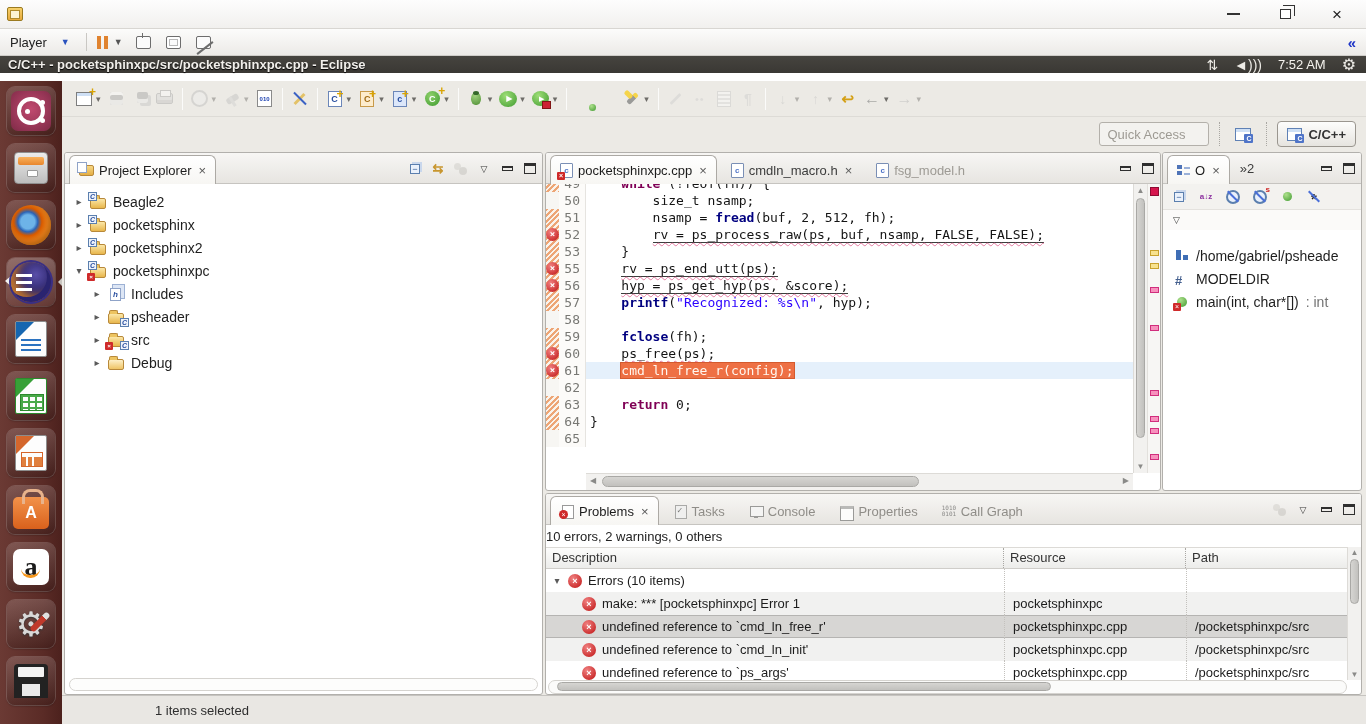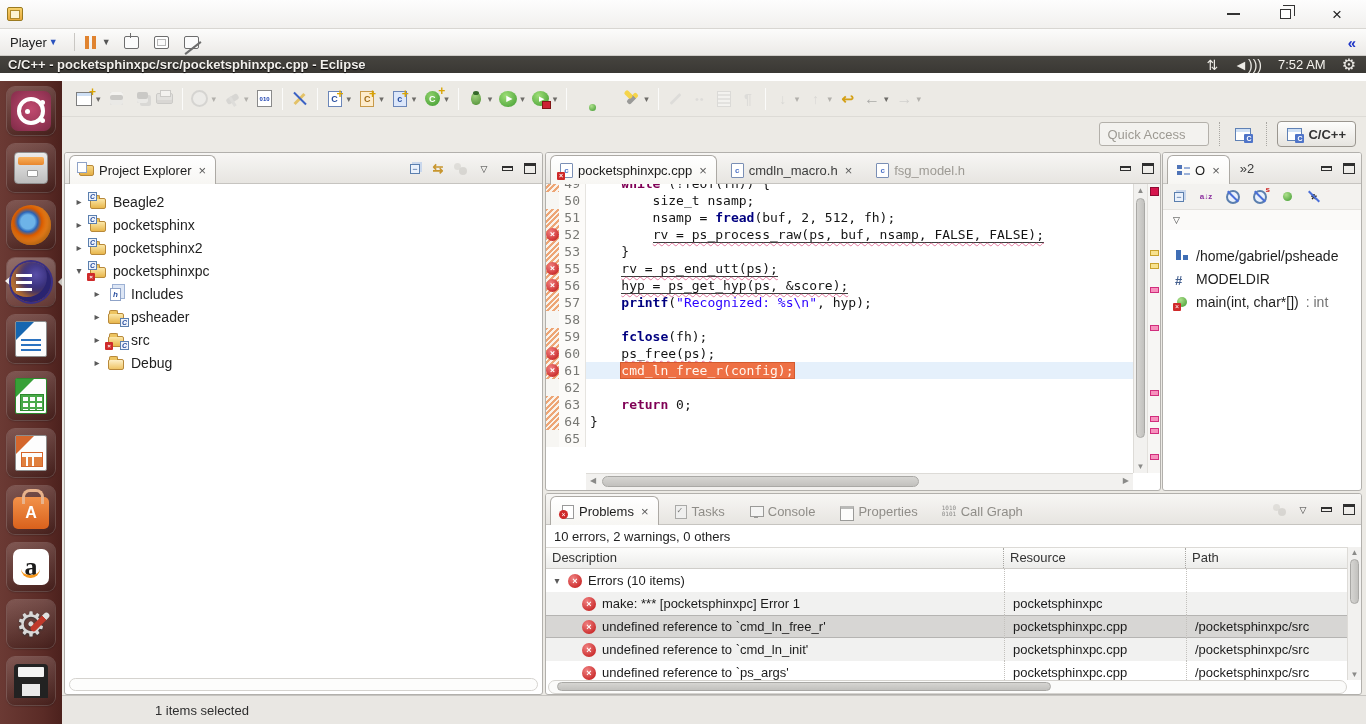--- a/index.html
+++ b/index.html
@@ -12,21 +12,21 @@
   #vmware-title { font-size:13px; color:#1b1b1b; }
   #vm-controls { margin-left:auto; display:flex; align-items:center; gap:26px; padding-right:16px; }
   .wbtn { width:26px; height:18px; display:flex; align-items:center; justify-content:center; color:#222; }
   .glyph-min { width:13px; height:0; border-bottom:2px solid #333; }
   .glyph-restore { width:11px; height:10px; border:1.5px solid #333; position:relative; background:#fff; }
   .glyph-restore::before { content:""; position:absolute; left:2px; top:-5px; width:11px; height:10px; border:1.5px solid #333; border-bottom:none; border-left:none; }
   .glyph-close { font-size:17px; line-height:1; color:#222; }
 
   
   #player-bar { position:absolute; left:0; top:29px; width:1366px; height:27px; background:linear-gradient(#fcfcfb,#eceae7); border-bottom:1px solid #cfcdc9; display:flex; align-items:center; font-size:13px; color:#222; }
-  #player-menu { display:flex; align-items:center; gap:2px; padding:0 10px; height:100%; }
+  #player-menu { display:flex; align-items:center; gap:14px; padding:0 10px; height:100%; }
   .drop-caret { font-size:9px; color:#2a52be; }
   .pbar-sep { width:1px; height:18px; background:#c9c7c3; margin:0 6px; }
   #pause-btn { display:flex; align-items:center; gap:2px; padding:0 4px; }
   .pause-glyph { display:flex; gap:3px; }
   .pause-glyph i { display:block; width:4px; height:13px; background:#e0832f; }
   #pause-caret { font-size:9px; color:#555; margin:0 6px 0 2px; }
   .pbtn { width:24px; height:20px; margin:0 3px; display:flex; align-items:center; justify-content:center; }
   .pb-box { width:15px; height:13px; border:1.5px solid #6d6d6d; border-radius:2px; position:relative; background:#fbfbfb; }
   .pb-grid::before { content:""; position:absolute; left:5px; top:-4px; width:3px; height:5px; border-left:1.5px solid #6d6d6d; }
   .pb-full { border-style:solid; box-shadow: inset 0 0 0 2px #fff, inset 0 0 0 3px #b9b9b9; }
@@ -230,21 +230,21 @@
   .pt-ico { position:relative; width:14px; height:13px; flex:none; }
   .pt-problems::before { content:""; position:absolute; left:2px; top:0; width:10px; height:12px; background:#fff; border:1px solid #999; }
   .pt-problems::after { content:"×"; position:absolute; left:-1px; bottom:-1px; width:9px; height:9px; border-radius:50%; background:#cf2a2a; color:#fff; font-size:7px; line-height:9px; text-align:center; }
   .pt-tasks::before { content:""; position:absolute; left:2px; top:0; width:10px; height:12px; background:#efefee; border:1px solid #a9a9a7; }
   .pt-tasks::after { content:"✓"; position:absolute; left:4px; top:1px; font-size:8px; color:#7a7a78; }
   .pt-console::before { content:""; position:absolute; left:1px; top:1px; width:12px; height:9px; background:#f4f4f3; border:1px solid #9a9a98; }
   .pt-console::after { content:""; position:absolute; left:5px; bottom:0; width:4px; height:2px; background:#9a9a98; }
   .pt-properties::before { content:""; position:absolute; left:1px; top:1px; width:12px; height:11px; background:#fcfcfb; border:1px solid #9a9a98; border-top:3px solid #b9b9b7; }
   .pt-callgraph::before { content:"1010"; position:absolute; left:0; top:0; font-size:6px; line-height:6px; color:#8a8a88; font-family:"DejaVu Sans Mono",monospace; }
   .pt-callgraph::after { content:"0101"; position:absolute; left:0; top:6px; font-size:6px; line-height:6px; color:#8a8a88; font-family:"DejaVu Sans Mono",monospace; }
-  #prob-summary { height:22px; display:flex; align-items:center; padding-left:8px; font-size:13px; color:#222; background:#fff; }
+  #prob-summary { height:22px; display:flex; align-items:center; font-size:13px; color:#222; background:#fff; }
   #prob-header { height:22px; display:flex; background:linear-gradient(#fdfdfc,#ececea); border-top:1px solid #dcdad6; border-bottom:1px solid #cfcdc9; font-size:13px; color:#333; }
   .ph-cell { padding:2px 6px; border-right:1px dotted #a9a7a3; }
   .ph-desc { width:458px; }
   .ph-res { width:182px; }
   .ph-path { flex:1; border-right:none; }
   #prob-rows { position:absolute; left:0; top:75px; right:14px; bottom:14px; overflow:hidden; font-size:13px; color:#1c1c1c; }
   .prow { height:23px; display:flex; align-items:center; }
   .prow.alt { background:#f1f1f0; }
   .prow.selected { background:#d7d6d4; box-shadow:inset 0 1px 0 #b5b4b2, inset 0 -1px 0 #b5b4b2; }
   .pr-desc { width:458px; display:flex; align-items:center; gap:6px; padding-left:6px; overflow:hidden; white-space:nowrap; }

